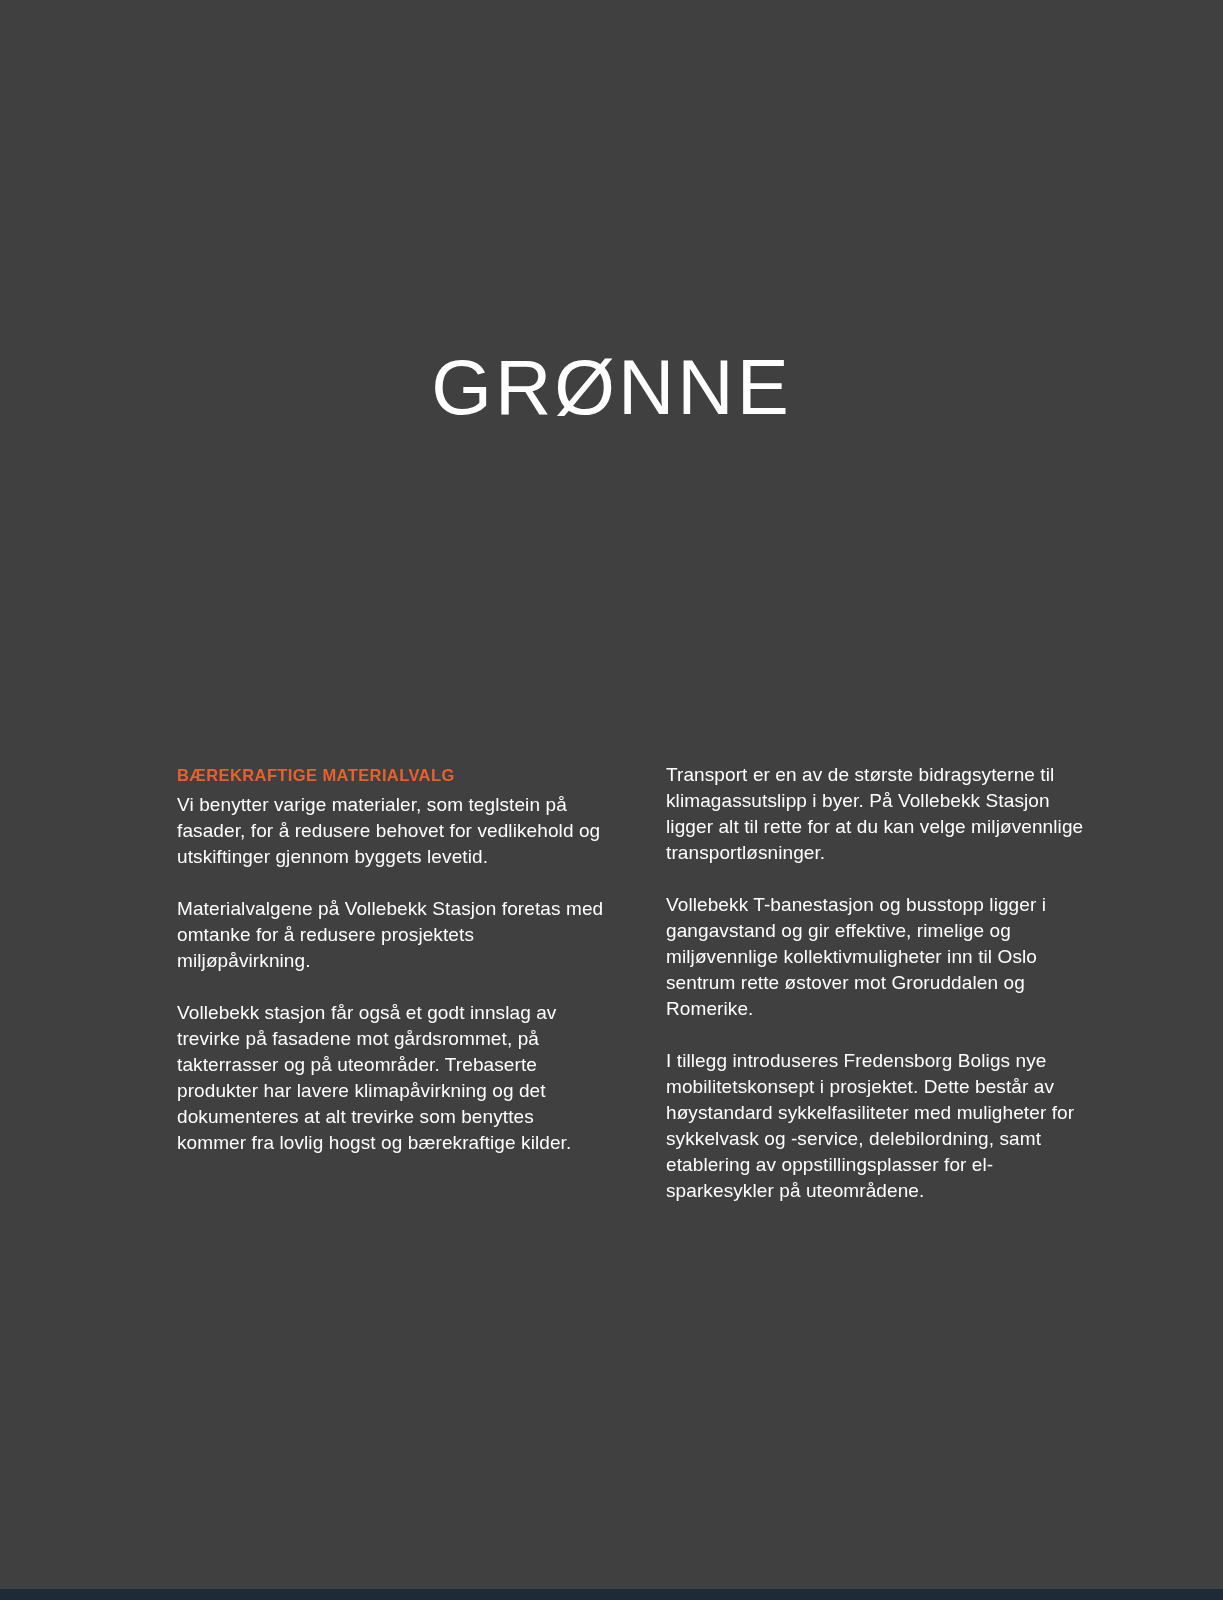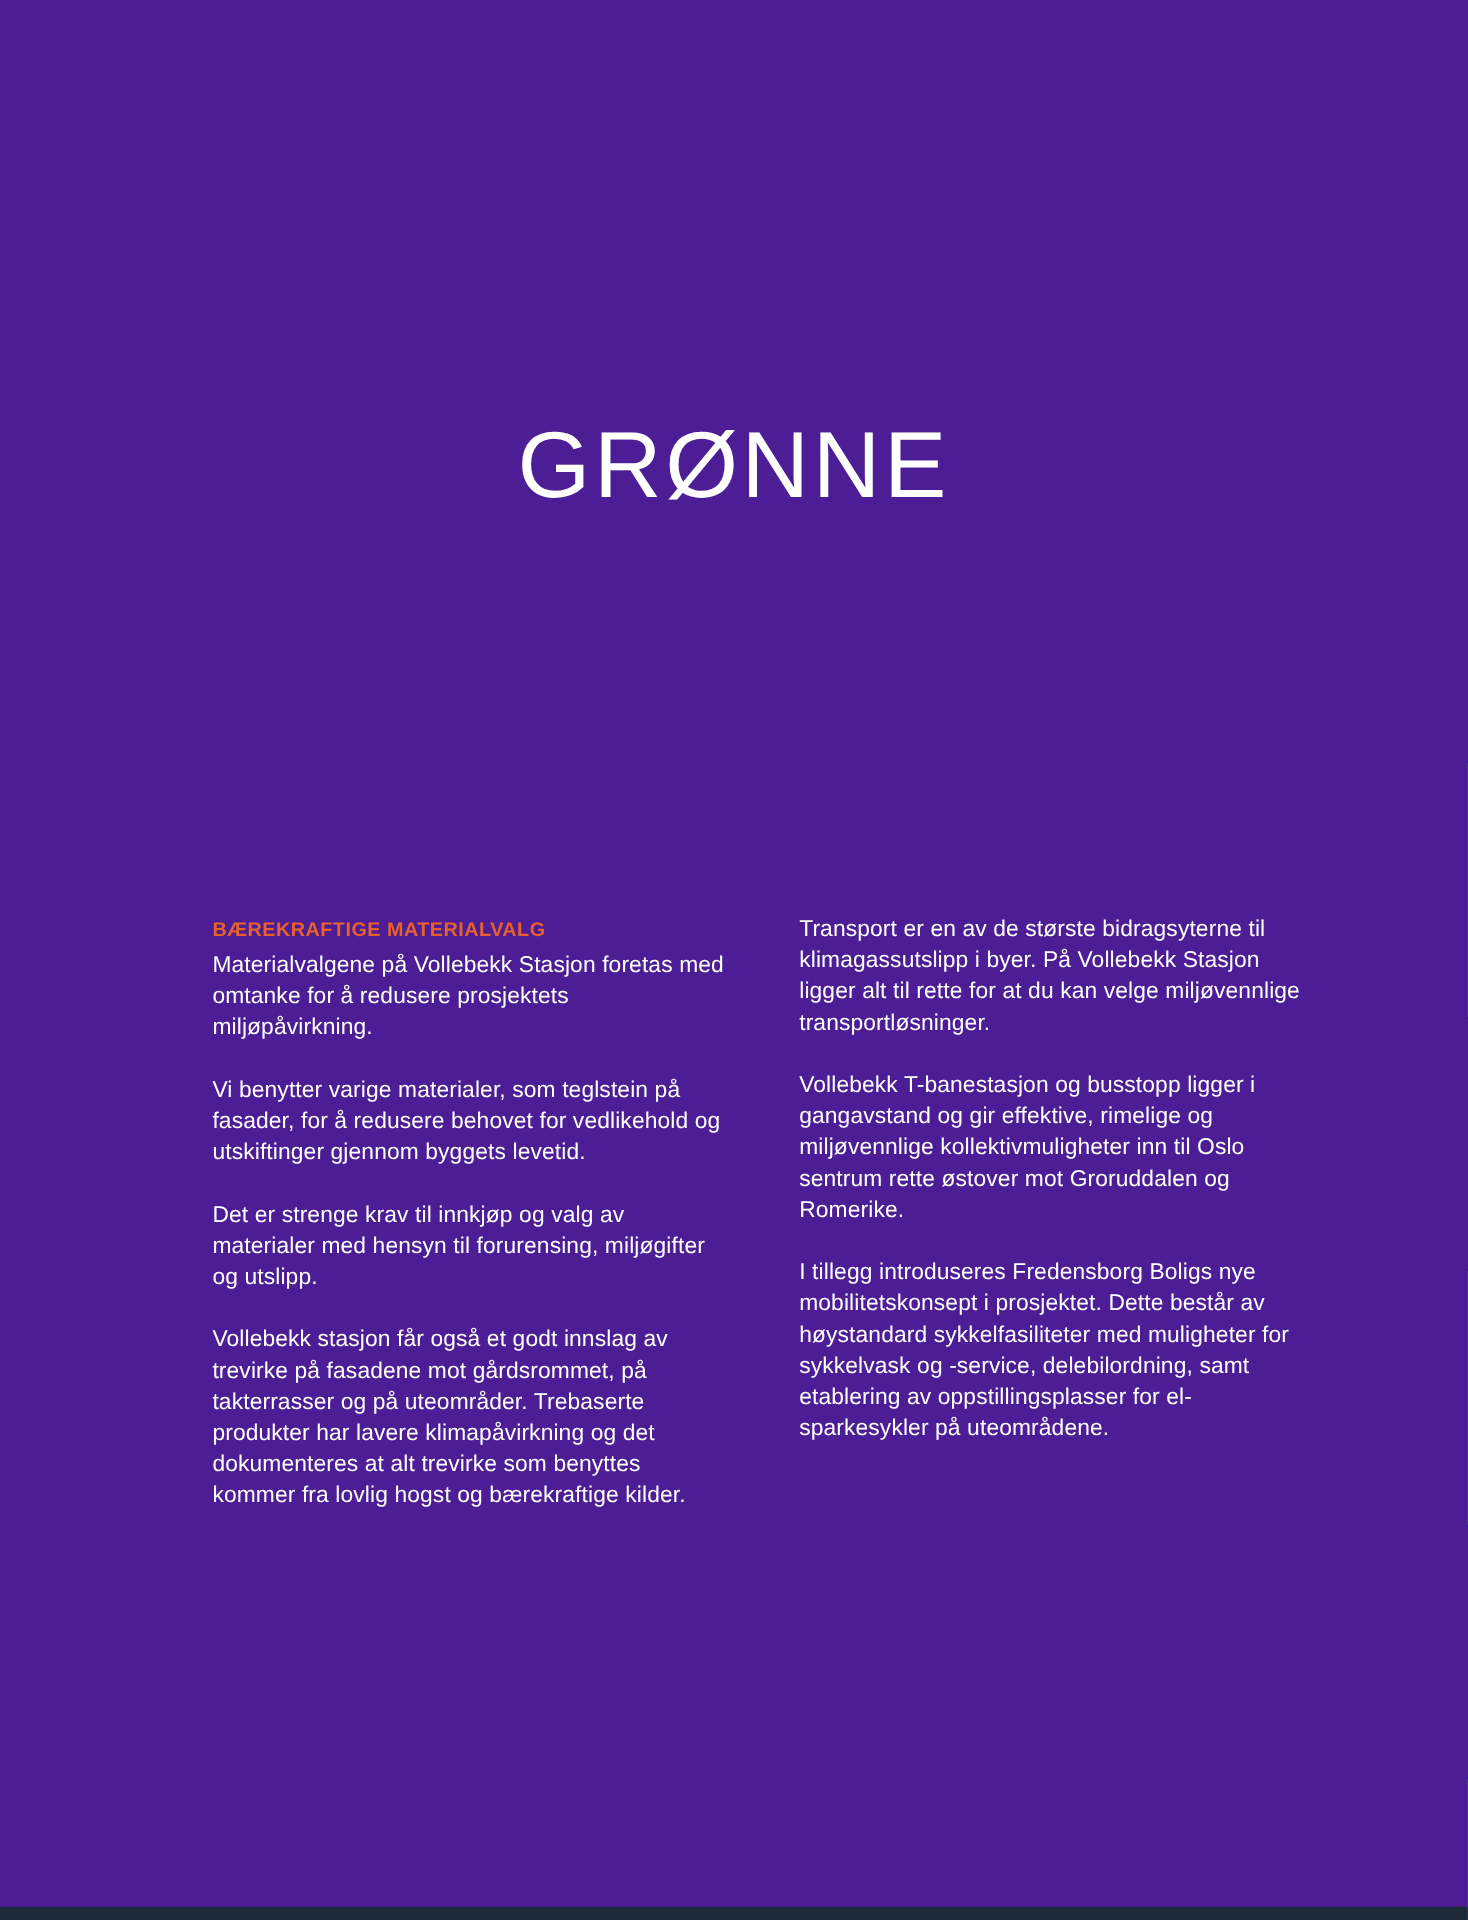--- a/index.html
+++ b/index.html
@@ -10,21 +10,21 @@
     width: 1223px;
     height: 1600px;
     position: relative;
     background: #5d7370;
     font-family: "Liberation Sans", sans-serif;
     overflow: hidden;
   }
   .page {
     position: absolute;
     inset: 0;
-    background: #4c1d95;
+    background: #404040;
   }
   .title {
     position: absolute;
     top: 330px;
     left: 0;
     width: 100%;
     margin: 0;
     text-align: center;
     color: #ffffff;
     font-weight: 300;
@@ -78,23 +78,22 @@
 <div class="page">
 
   <h1 class="title">
     <span class="title-line">GRØNNE</span>
   </h1>
 
   <div class="columns">
 
     <div class="col">
       <h2>BÆREKRAFTIGE MATERIALVALG</h2>
+      <p>Vi benytter varige materialer, som teglstein på fasader, for å redusere behovet for vedlikehold og utskiftinger gjennom byggets levetid.</p>
       <p>Materialvalgene på Vollebekk Stasjon foretas med omtanke for å redusere prosjektets miljøpåvirkning.</p>
-      <p>Vi benytter varige materialer, som teglstein på fasader, for å redusere behovet for vedlikehold og utskiftinger gjennom byggets levetid.</p>
-      <p>Det er strenge krav til innkjøp og valg av materialer med hensyn til forurensing, miljøgifter og utslipp.</p>
       <p>Vollebekk stasjon får også et godt innslag av trevirke på fasadene mot gårdsrommet, på takterrasser og på uteområder. Trebaserte produkter har lavere klimapåvirkning og det dokumenteres at alt trevirke som benyttes kommer fra lovlig hogst og bærekraftige kilder.</p>
     </div>
 
     <div class="col">
       <p>Transport er en av de største bidrags­yterne til klimagassutslipp i byer. På Vollebekk Stasjon ligger alt til rette for at du kan velge miljøvennlige transportløsninger.</p>
       <p>Vollebekk T-banestasjon og busstopp ligger i gangavstand og gir effektive, rimelige og miljøvennlige kollektivmuligheter inn til Oslo sentrum rette østover mot Groruddalen og Romerike.</p>
       <p>I tillegg introduseres Fredensborg Boligs nye mobilitetskonsept i prosjektet. Dette består av høystandard sykkelfasiliteter med muligheter for sykkelvask og -service, delebilordning, samt etablering av oppstillingsplasser for el-sparkesykler på uteområdene.</p>
     </div>
 
   </div>

